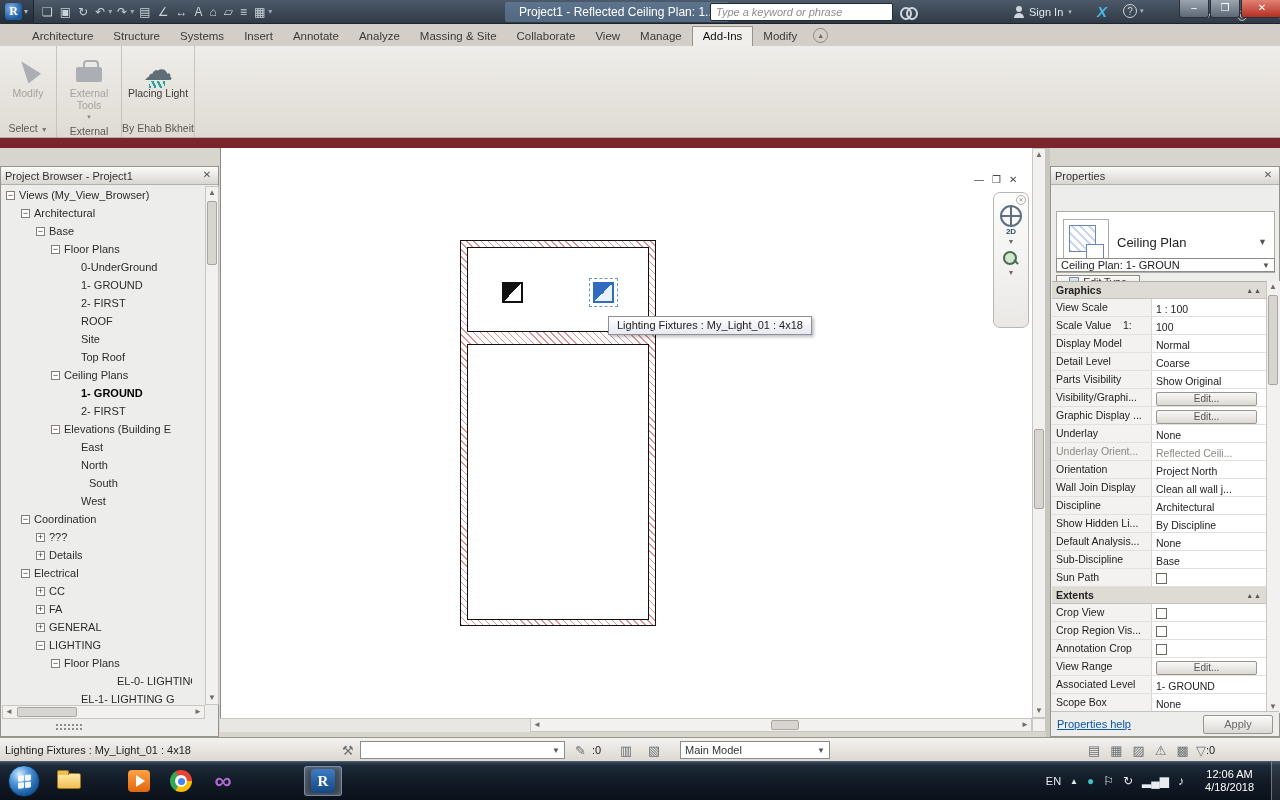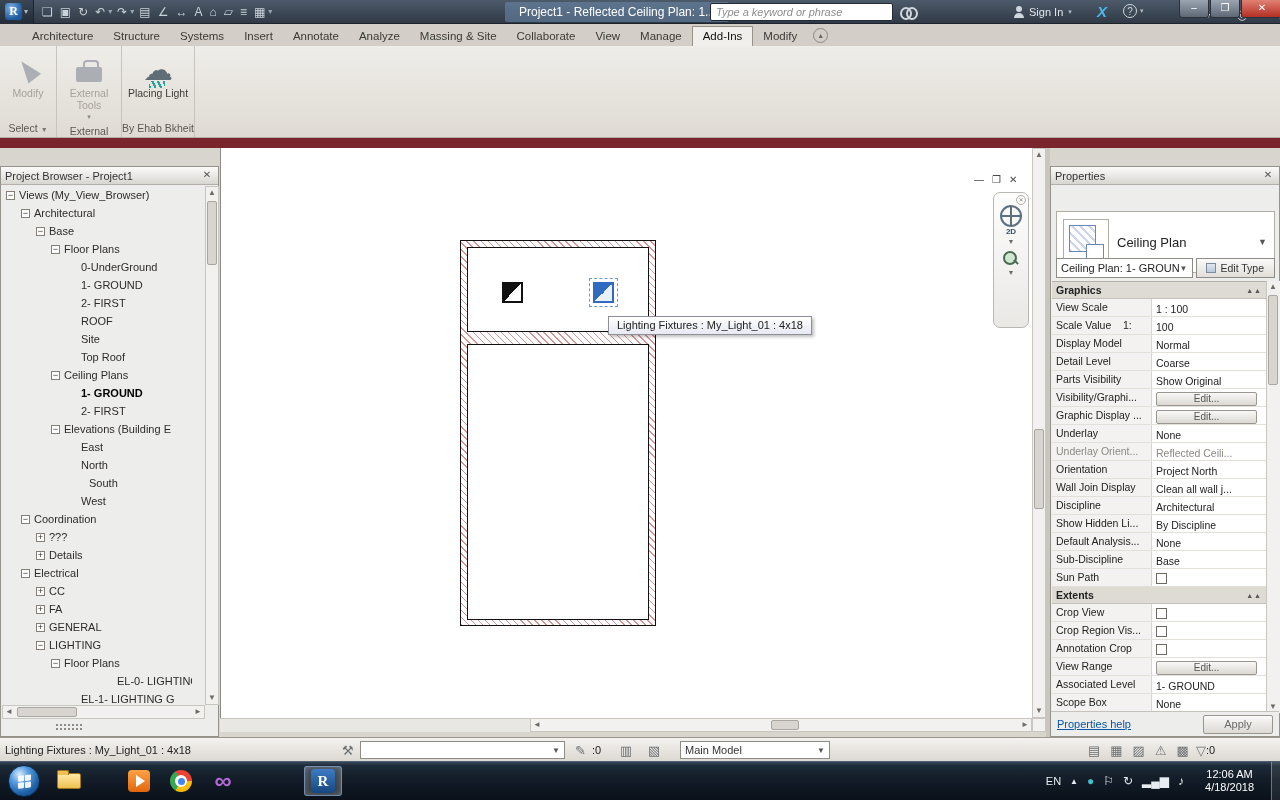--- a/index.html
+++ b/index.html
@@ -106,21 +106,21 @@
   .tooltip { position:absolute; height:19px; line-height:17px; padding:0 8px; font-size:11px; color:#222; background:linear-gradient(#ffffff,#e7e9f3); border:1px solid #8f8f98; box-shadow:2px 2px 3px rgba(0,0,0,0.25); white-space:nowrap; }
 
   
   .props { left:1050px; top:166px; width:230px; height:571px; }
   .typebox { position:absolute; left:5px; top:23px; width:219px; height:62px; background:#fff; border:1px solid #b0ada7; display:flex; align-items:center;margin-top:21px; }
   .type-icon { width:46px; height:46px; border:1px solid #b0ada7; margin:0 8px 0 6px; position:relative; background:#fff; }
   .type-icon::before { content:""; position:absolute; left:5px; top:5px; right:12px; bottom:12px; border:1px solid #6a87b5; background:repeating-linear-gradient(45deg, rgba(90,120,200,0.30) 0 2px, transparent 2px 6px); }
   .type-icon::after { content:""; position:absolute; right:4px; bottom:4px; width:16px; height:14px; border:1px solid #6a87b5; background:#fff; }
   .type-label { flex:1; font-size:13px; color:#222; }
   .type-caret { width:16px; color:#555; font-size:9px; }
-  .comborow { position:absolute; left:5px; top:91px; width:219px; height:20px; display:flex; gap:3px; }
+  .comborow { position:absolute; left:5px; top:91px; width:219px; height:20px; display:flex; gap:3px;flex-direction:column; }
   .combo { border:1px solid #8f8c86; background:#fff; height:20px; display:flex; align-items:center; padding:0 4px; font-size:11px; color:#222; }
   .combo .ccaret { margin-left:auto; color:#555; font-size:8px; }
   .edittype { width:84px; height:20px; border:1px solid #8f8c86; background:linear-gradient(#fafaf9,#e2dfda); display:flex; align-items:center; justify-content:center; gap:4px; font-size:10.5px; color:#333; }
   .et-icon { width:10px; height:10px; border:1px solid #7a8ca0; background:linear-gradient(#dfe8f2,#b8c8da); }
   .grid { position:absolute; left:1px; top:114px; width:214px; height:432px; overflow:hidden; background:#fff; border-top:1px solid #b3b0aa; }
   .prow { height:18px; display:flex; border-bottom:1px solid #e3e0da; }
   .prow .plabel { width:100px; border-right:1px solid #d9d6d0; padding:2px 0 0 4px; font-size:10.5px; color:#222; background:#f3f2f0; white-space:nowrap; overflow:hidden; }
   .prow .pvalue { flex:1; padding:2px 0 0 4px; font-size:10.5px; color:#222; display:flex; align-items:center; white-space:nowrap; overflow:hidden; }
   .prow.disabled .plabel, .prow.disabled .pvalue { color:#8c8984; }
   .psection { height:17px; background:#dedbd5; border-bottom:1px solid #c5c2bc; display:flex; align-items:center; padding:0 4px; font-weight:bold; font-size:10.5px; color:#222; }

